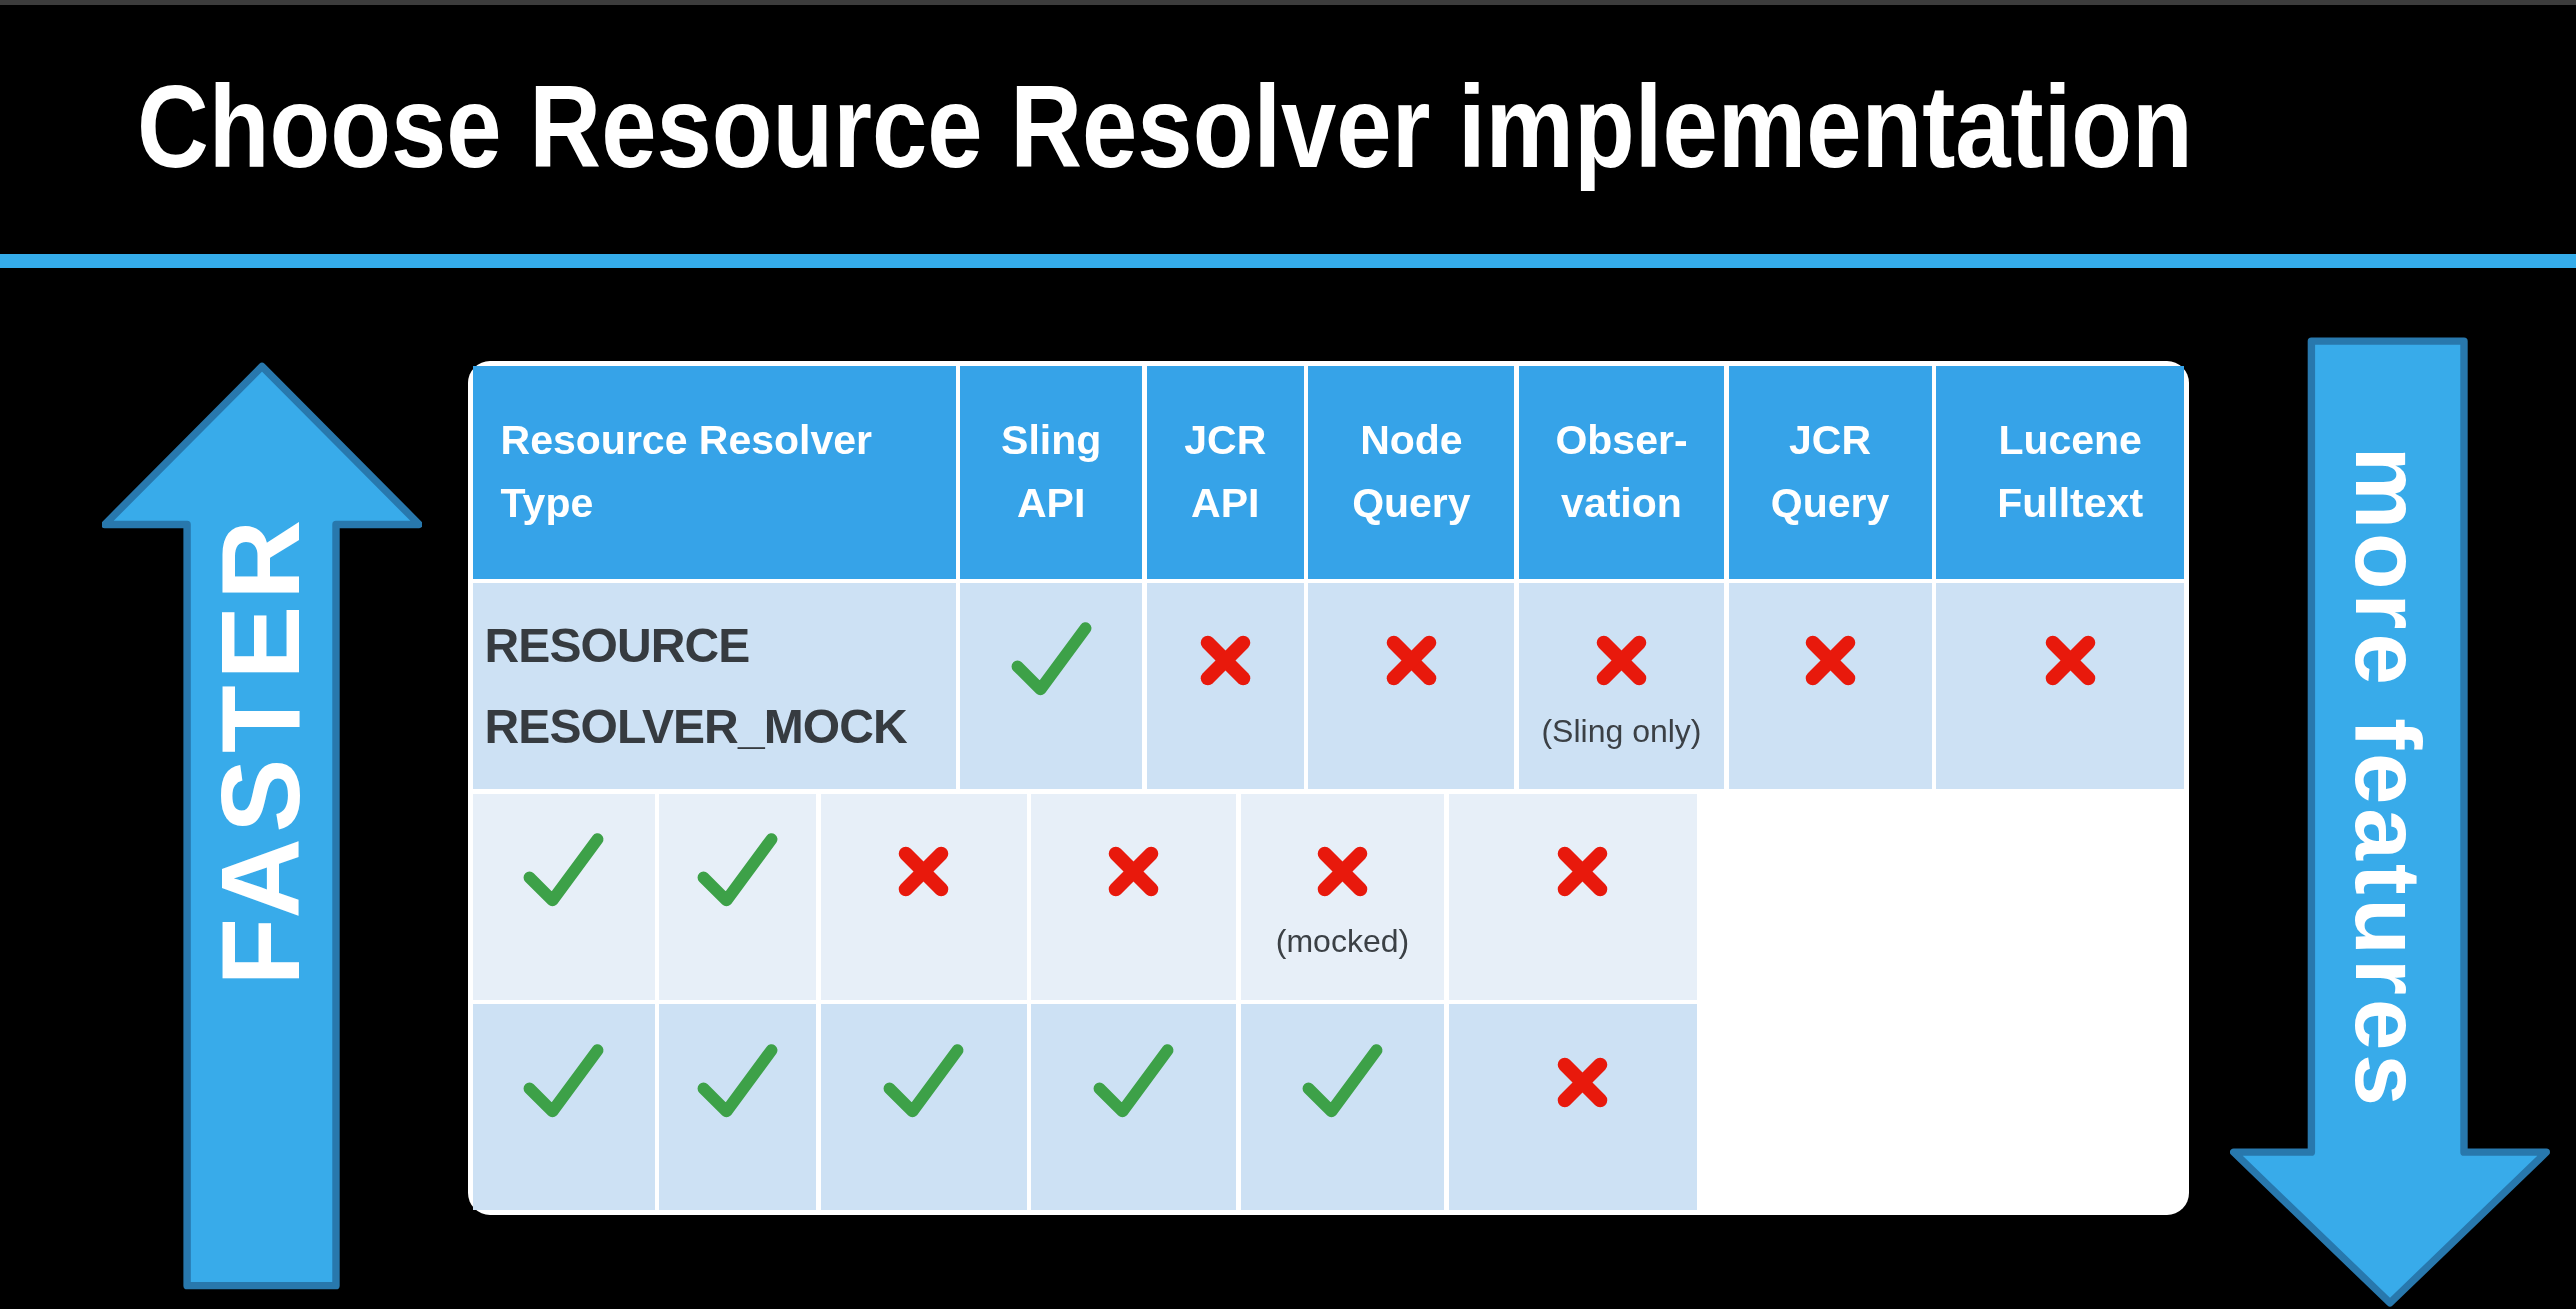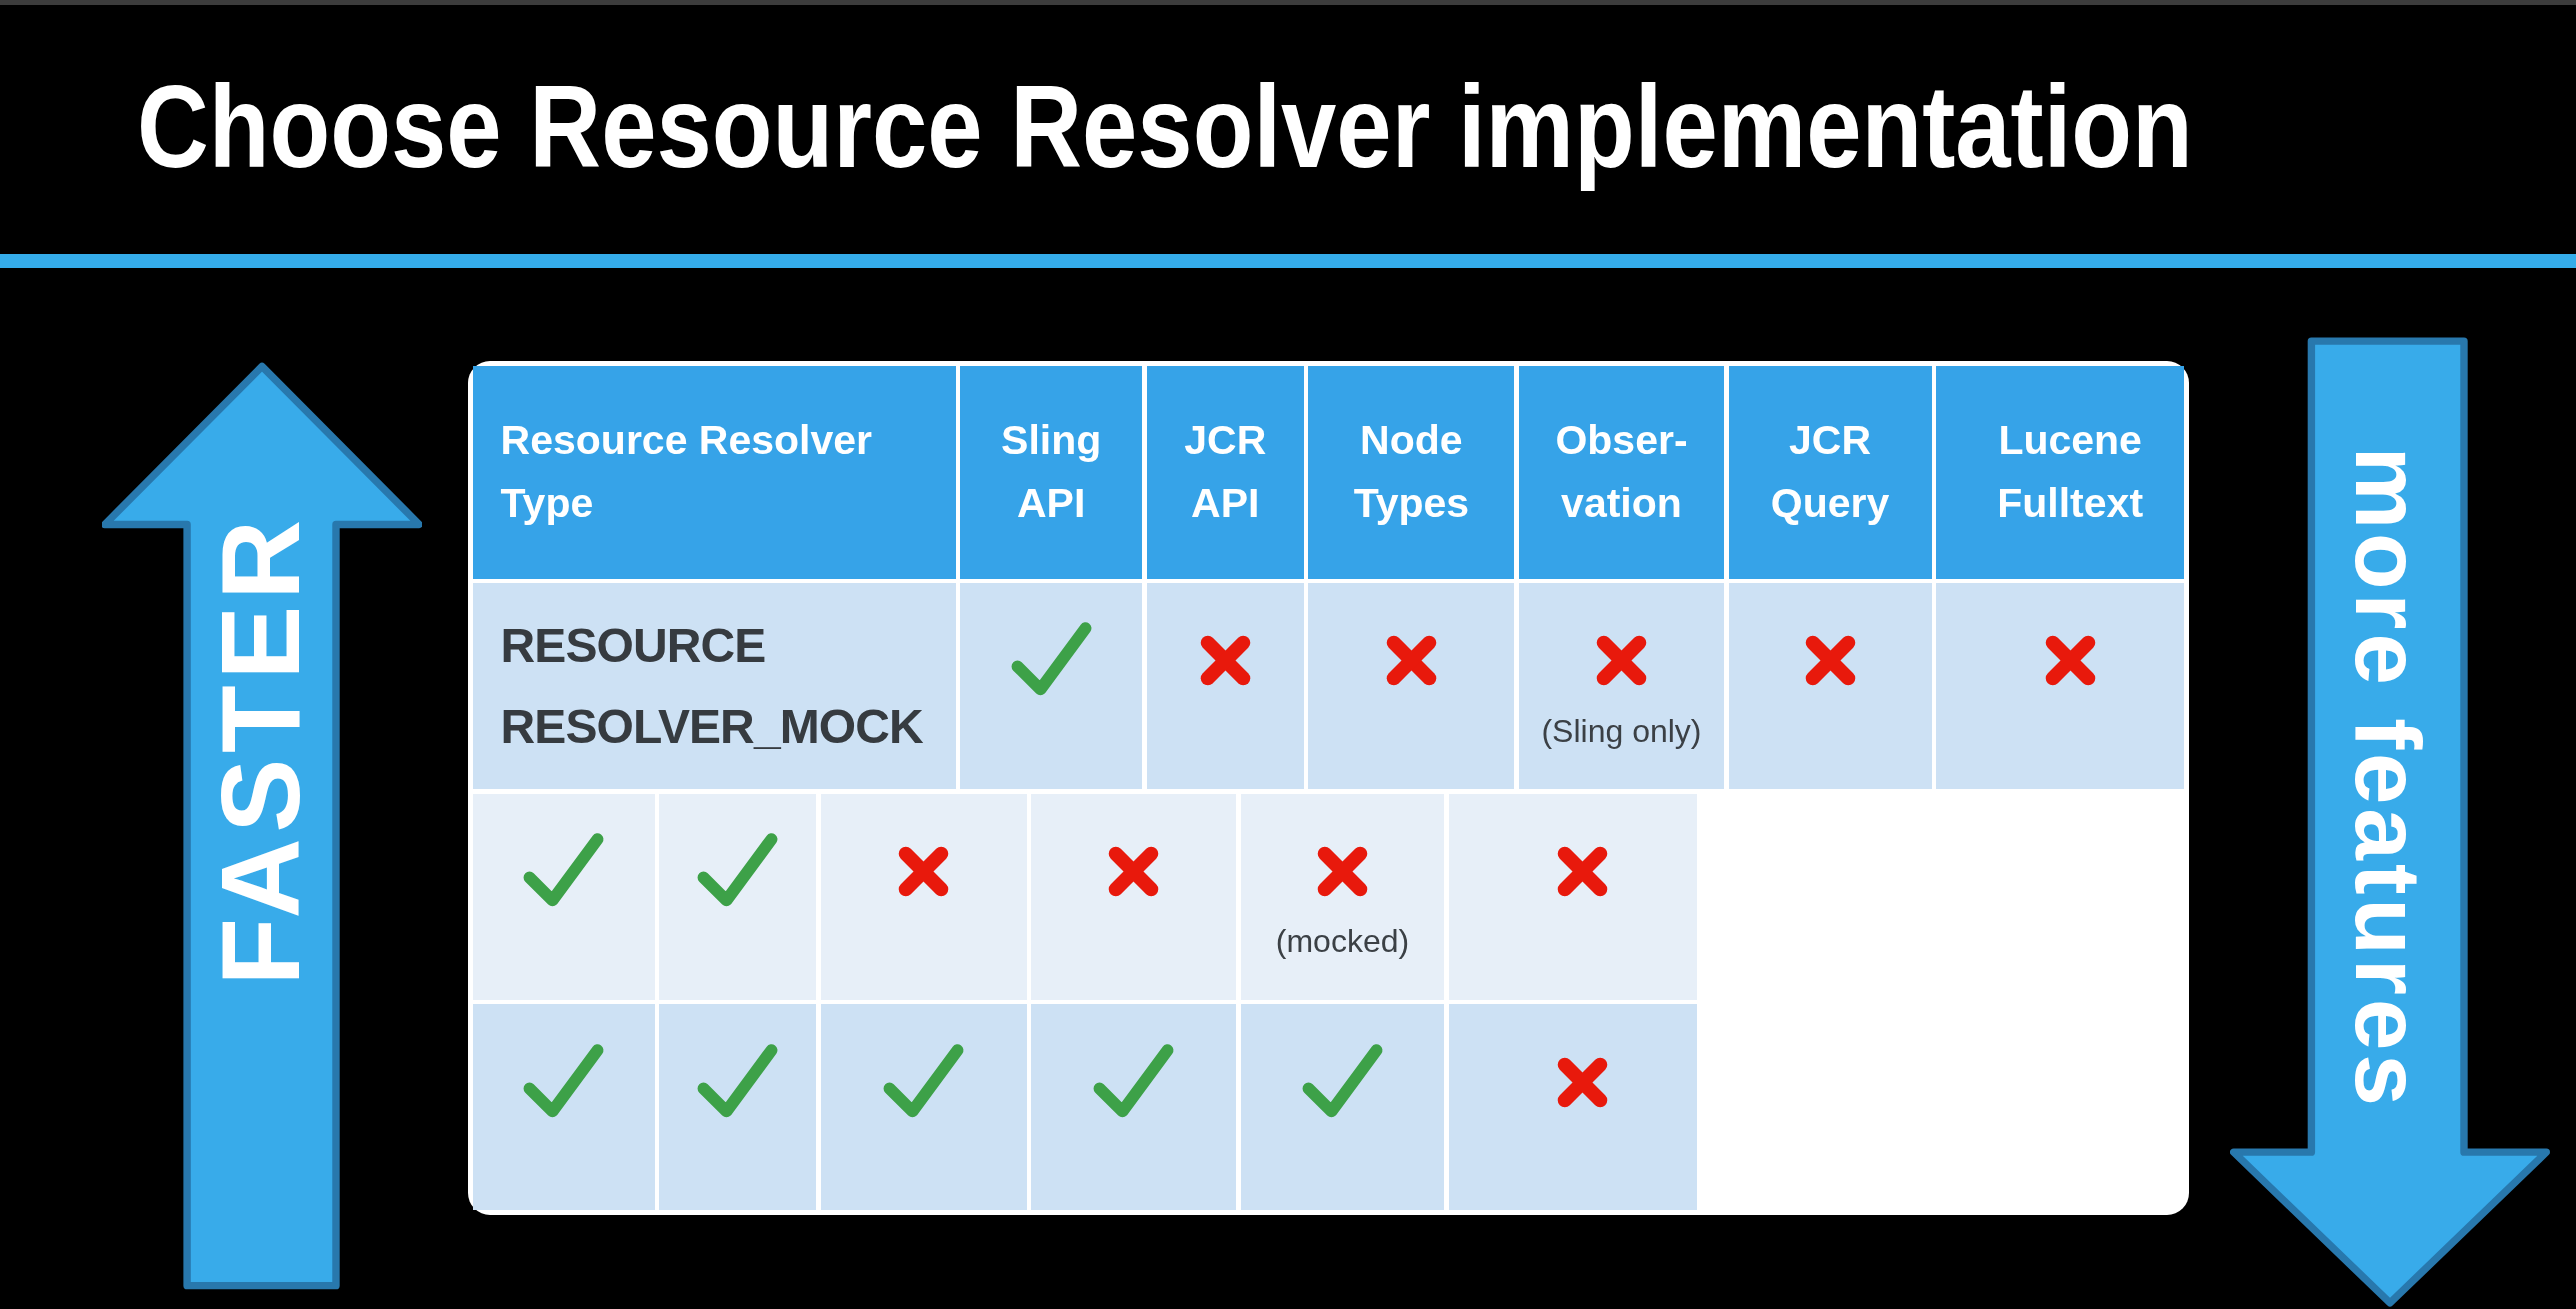--- a/index.html
+++ b/index.html
@@ -52,21 +52,21 @@
   .c3 { width:206px; } .c4 { width:205px; } .c5 { width:203px; } .c6 { width:248px;padding-left:20px; }
   .thead .cell { height:213px; background:#36A3E8; color:#ffffff;
     font-size:41px; font-weight:bold; line-height:1.55; white-space:pre-line;
     display:flex; align-items:center; justify-content:center; text-align:center;
   }
   .thead .cell.first { justify-content:flex-start; text-align:left; padding-left:28px; }
   .trow.body .cell { height:206px; }
   .band-a .cell { background:#CDE1F4; }
   .band-b .cell { background:#E7EFF8; }
   .row-label {
-    display:flex; align-items:center; padding-left:28px;
+    display:flex; align-items:center; padding-left:12px;
     font-size:48px; font-weight:bold; color:#363B40;
     line-height:1.7; white-space:pre-line; letter-spacing:-0.9px;
   }
   .mark-cell {
     display:flex; flex-direction:column; align-items:center; justify-content:center;
   }
   .mark-box { height:89px; display:flex; align-items:center; justify-content:center; }
   .cell-note {
     height:43px; margin-top:7.4px; font-size:32px; color:#3b4045;
     display:flex; align-items:flex-start; justify-content:center; white-space:nowrap;
@@ -101,21 +101,21 @@
 
   <div class="cmp-table">
     <div class="trow thead">
       <div class="cell c0 first">Resource Resolver
 Type</div>
       <div class="cell c1">Sling
 API</div>
       <div class="cell c2">JCR
 API</div>
       <div class="cell c3">Node
-Types</div>
+Query</div>
       <div class="cell c4">Obser-
 vation</div>
       <div class="cell c5">JCR
 Query</div>
       <div class="cell c6">Lucene
 Fulltext</div>
     </div>
 
     <div class="trow body band-a" id="body-row-0">
       <div class="cell c0 row-label">RESOURCE

